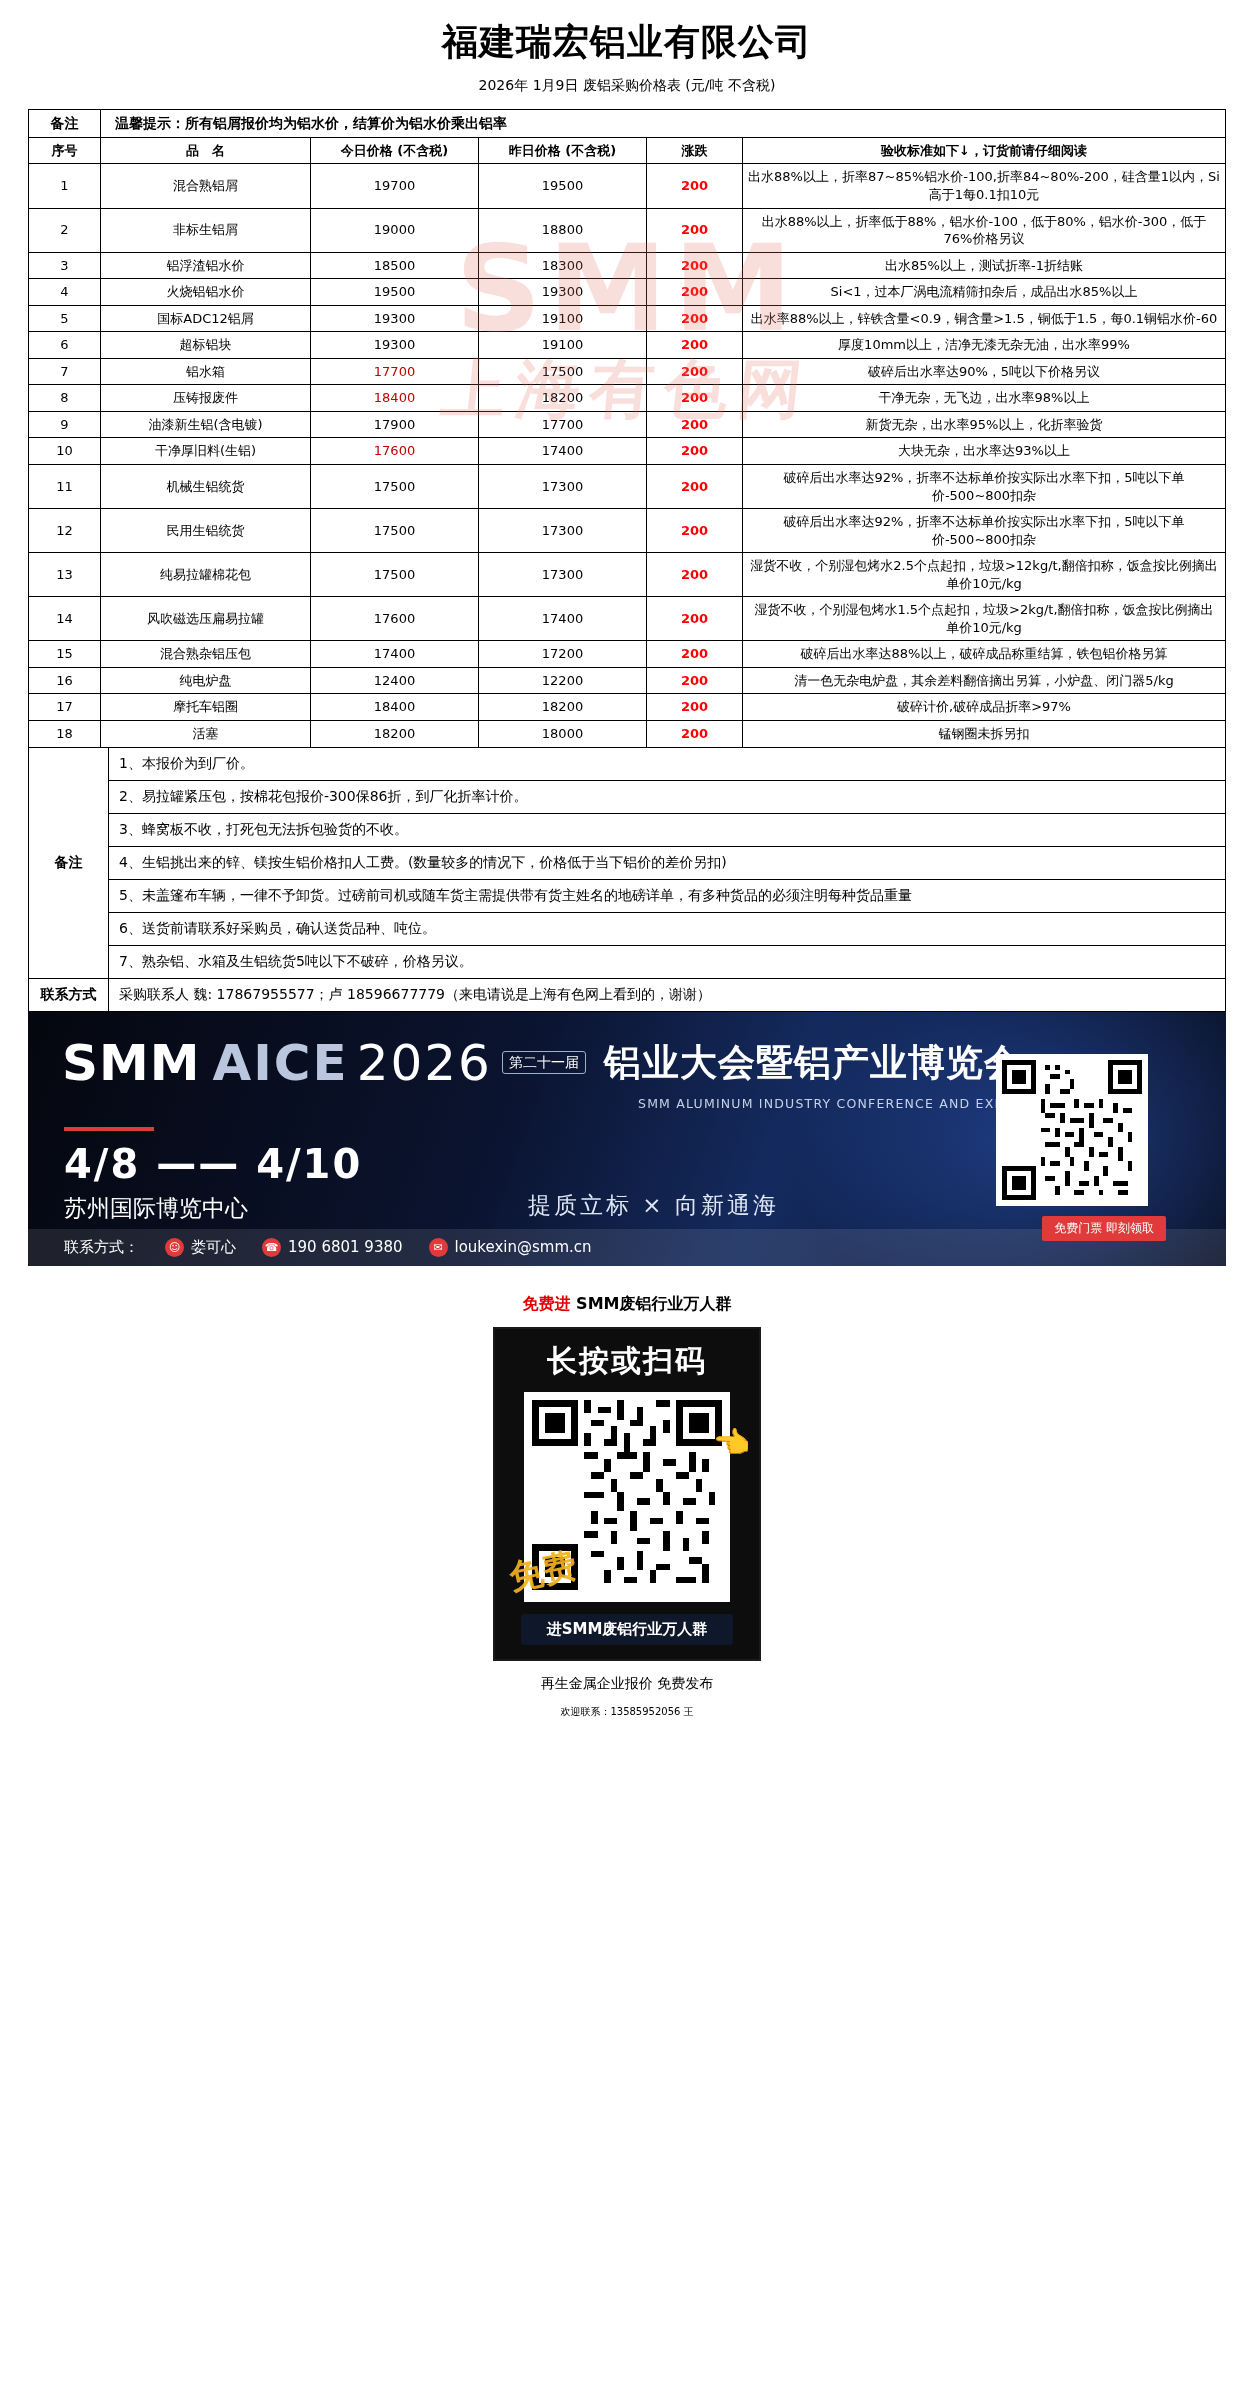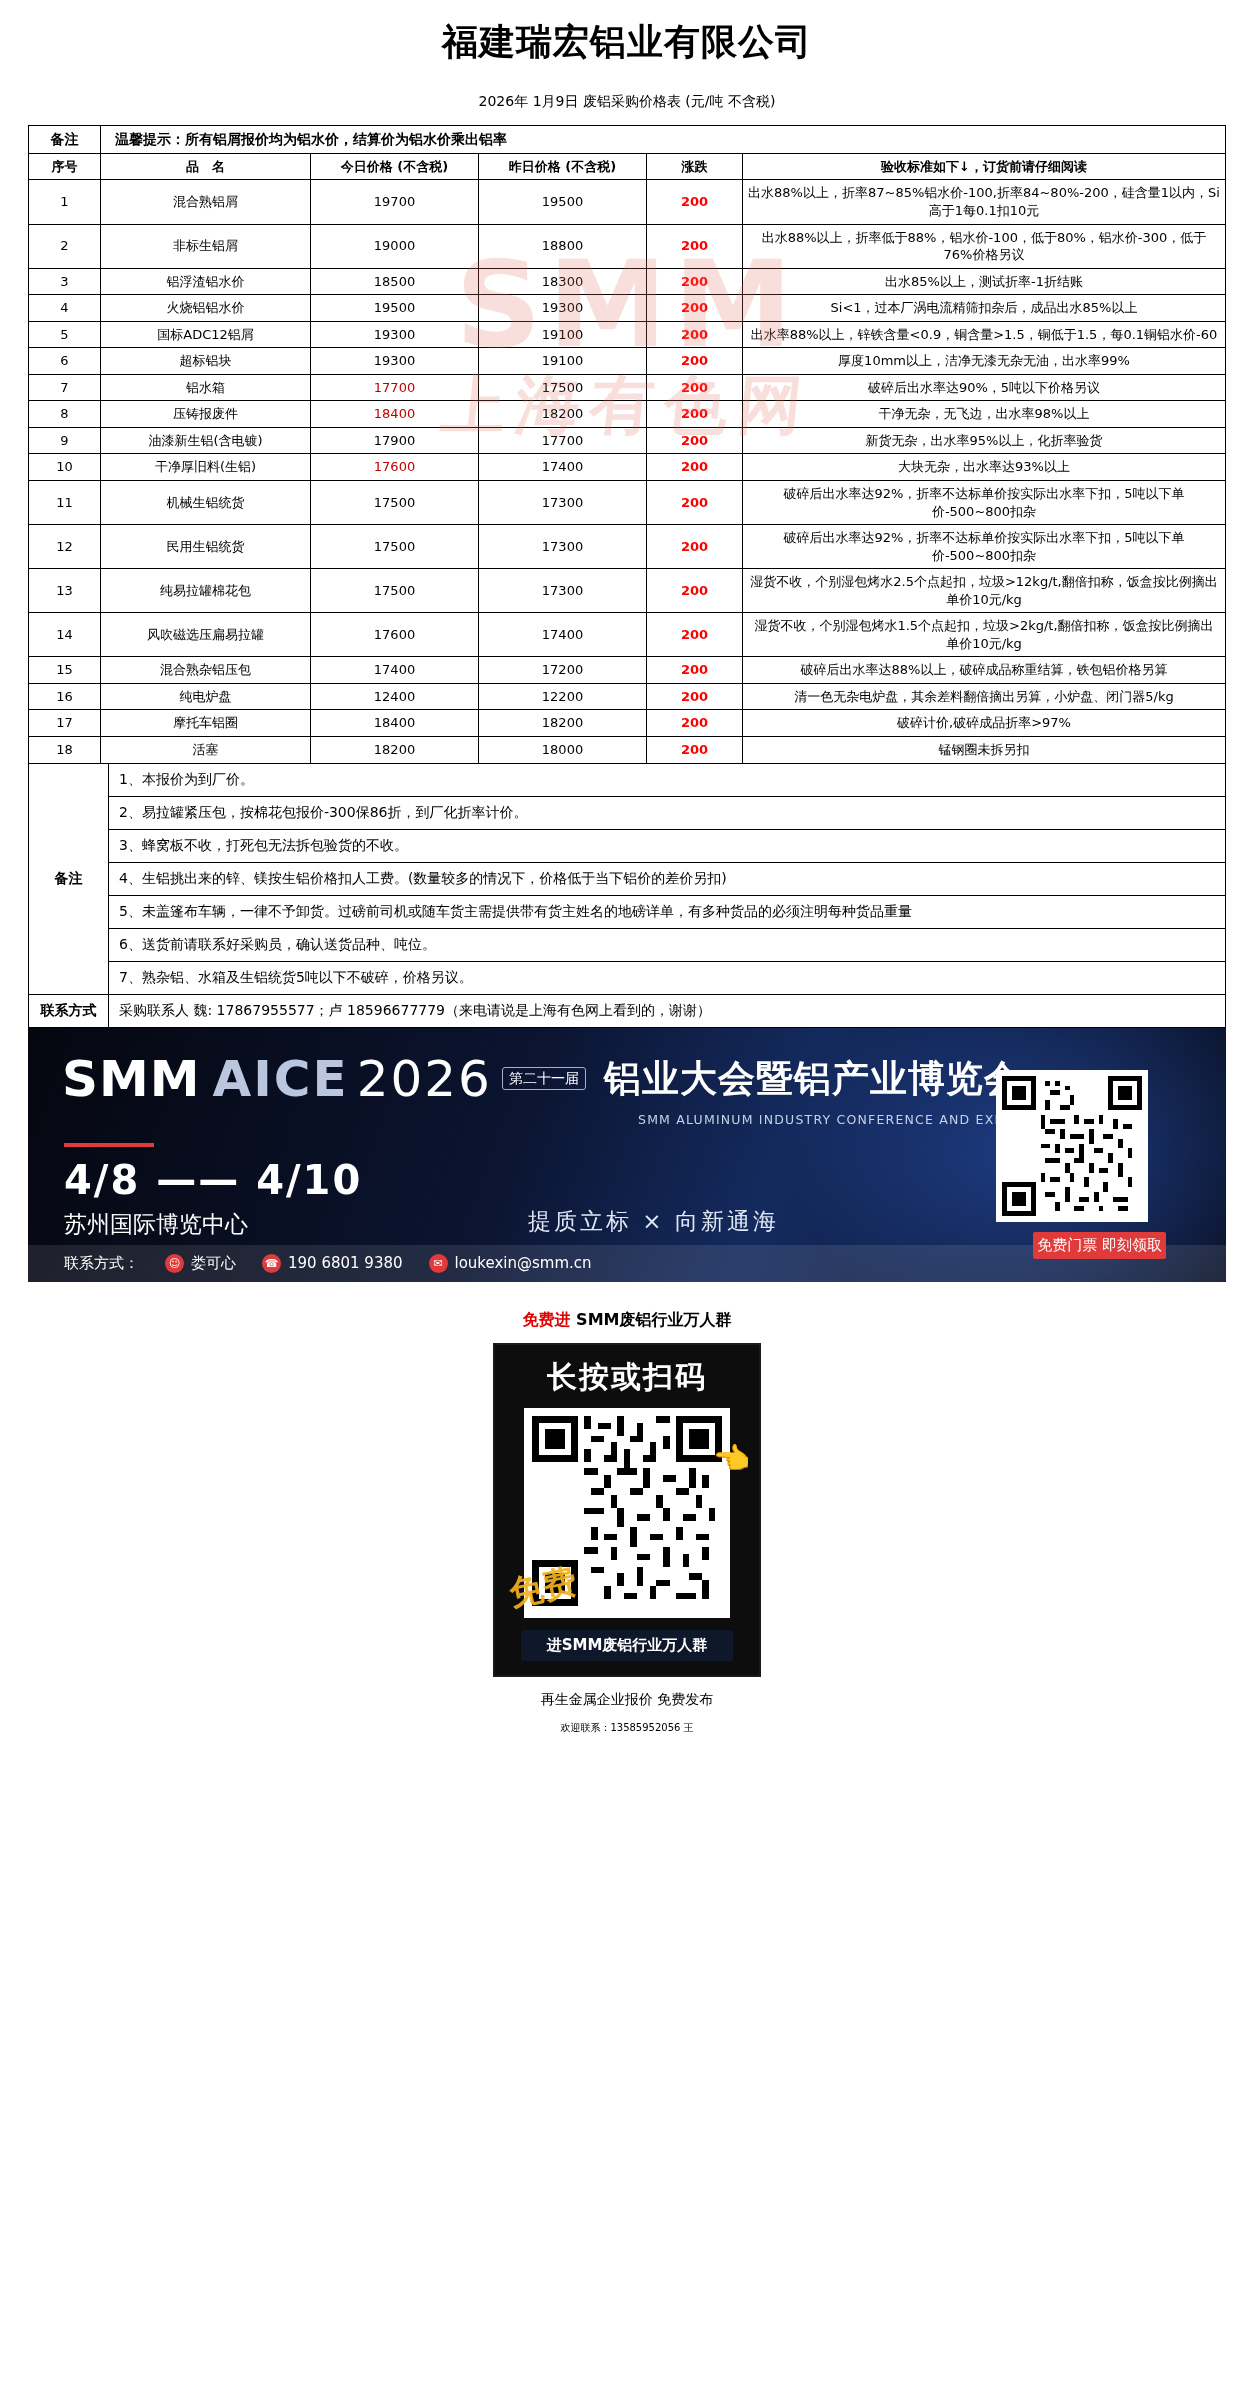--- a/index.html
+++ b/index.html
@@ -17,21 +17,20 @@
     text-align: center;
     font-size: 36px;
     font-weight: bold;
     letter-spacing: 1px;
     padding: 18px 0 10px 0;
   }
   .doc-subtitle {
     text-align: center;
     font-size: 14px;
     padding-bottom: 14px;
-    margin-top: 16px;
   }
 
   table.main {
     width: 100%;
     border-collapse: collapse;
     table-layout: fixed;
   }
   table.main td, table.main th {
     border: 1px solid #000;
     padding: 4px 5px;
@@ -151,22 +150,22 @@
     background: #e03a3a; color: #fff; font-size: 11px;
     display: inline-flex; align-items: center; justify-content: center;
   }
   .qr-box {
     position: absolute; right: 78px; top: 42px;
     width: 152px; height: 152px; background: #fff; padding: 6px;
     z-index: 4;
   }
   .qr-cap {
     position: absolute; right: 60px; top: 204px;
-    background: #e03a3a; color: #fff; font-size: 15px;
-    padding: 4px 4px; border-radius: 2px; z-index: 4; text-align: right;
+    background: #e03a3a; color: #fff; font-size: 12px;
+    padding: 4px 12px; border-radius: 2px; z-index: 4; text-align: right;
   }
   .qr svg { display: block; }
 
   
   .group { text-align: center; padding-top: 28px; }
   .group-title { font-size: 16px; font-weight: bold; }
   .group-title .red { color: #e00000; }
   .group-card {
     width: 268px; margin: 12px auto 0 auto;
     background: #0d0d0d; border: 2px solid #1a1a1a;

